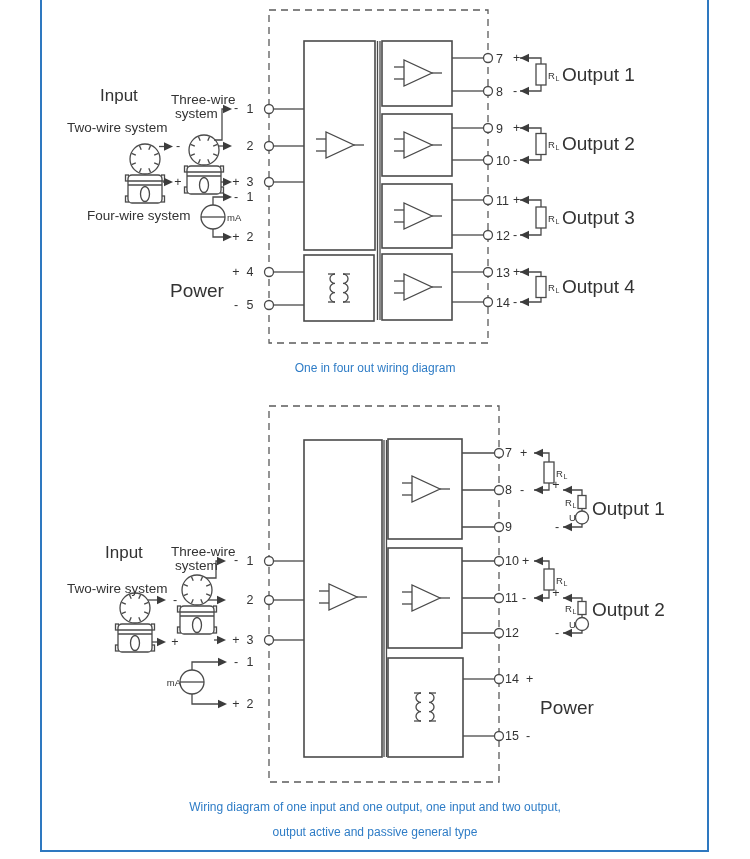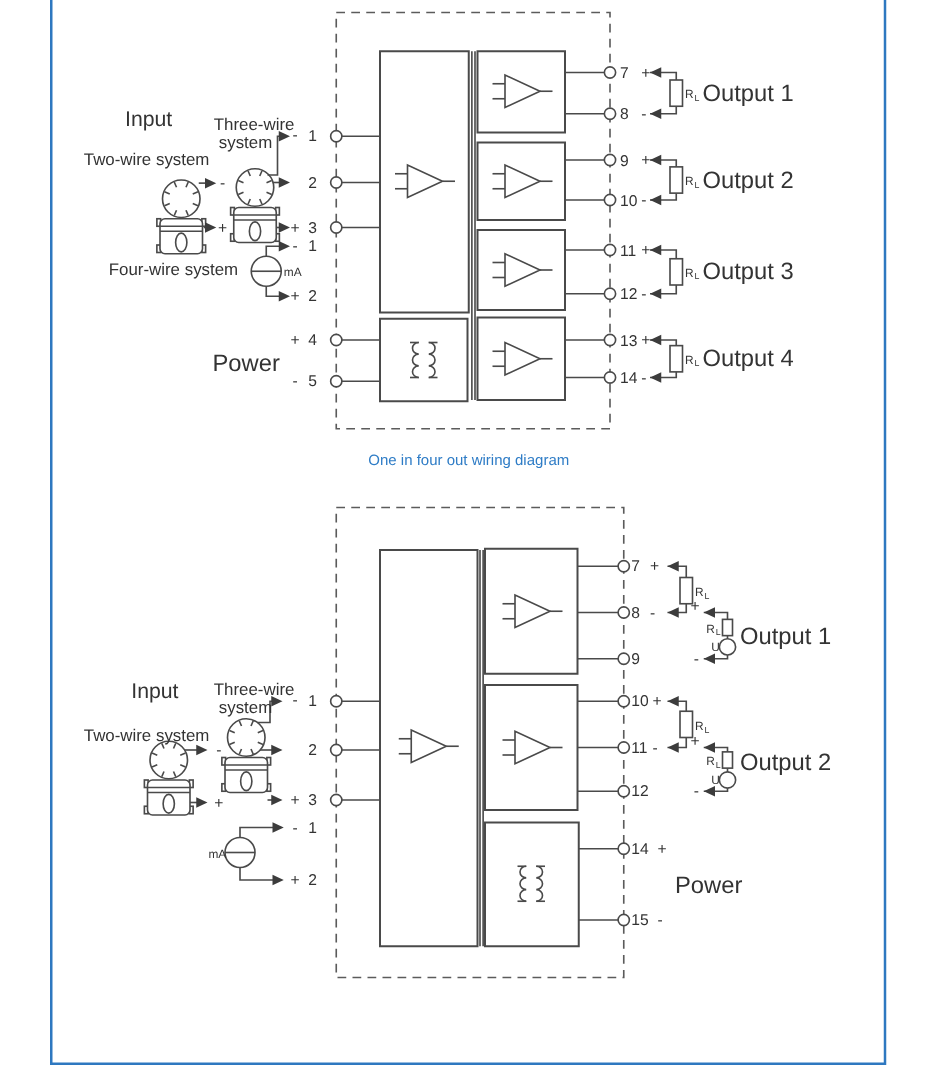--- a/index.html
+++ b/index.html
@@ -394,13 +394,15 @@
     <text class="tm" x="569" y="627.5">U</text>
   </g>
 
   <g>
     <text class="tb" x="592" y="515">Output 1</text>
     <text class="tb" x="592" y="616">Output 2</text>
   </g>
 </svg>
 
 <div id="cap2" class="caption">
+  <div>Wiring diagram of one input and one output, one input and two output,</div>
+  <div>output active and passive general type</div>
 </div>
 
 </body></html>

